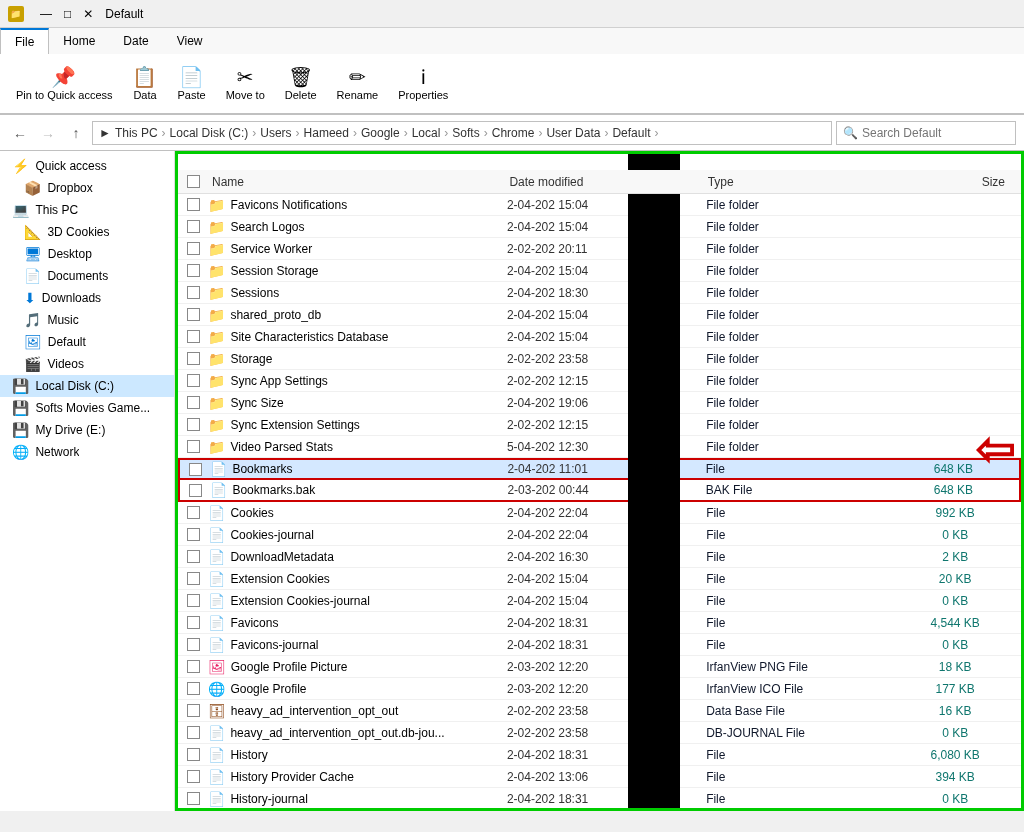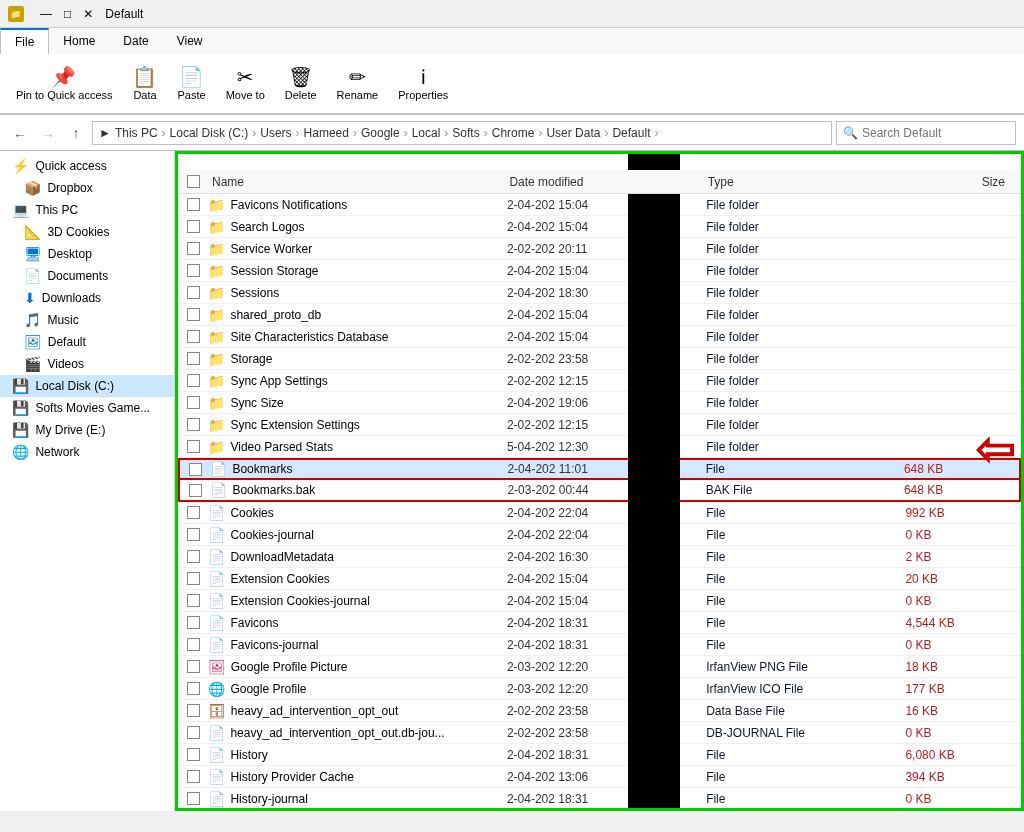--- a/index.html
+++ b/index.html
@@ -166,21 +166,21 @@
       align-items: center;
       height: 22px;
       border-bottom: 1px solid #f0f0f0;
     }
     .file-row.selected { background: #cde8ff; }
     .file-row.highlighted { background: #d4e8ff; border: 2px solid #cc0000; }
     .file-row-check { width: 30px; display: flex; align-items: center; justify-content: center; flex-shrink: 0; }
     .file-row-name { flex: 3; display: flex; align-items: center; gap: 5px; font-size: 12px; overflow: hidden; }
     .file-row-date { flex: 2; font-size: 12px; color: #333; }
     .file-row-type { flex: 2; font-size: 12px; color: #0f172a; }
-    .file-row-size { flex: 1; font-size: 12px; color: #b91c1c; text-align: left; padding-right: 16px; }
+    .file-row-size { flex: 1; font-size: 12px; color: #0f766e; text-align: center; padding-right: 16px; }
 
     
     .black-overlay {
       position: absolute;
       left: 450px;
       top: 0;
       width: 52px;
       height: 100%;
       background: black;
       z-index: 5;

